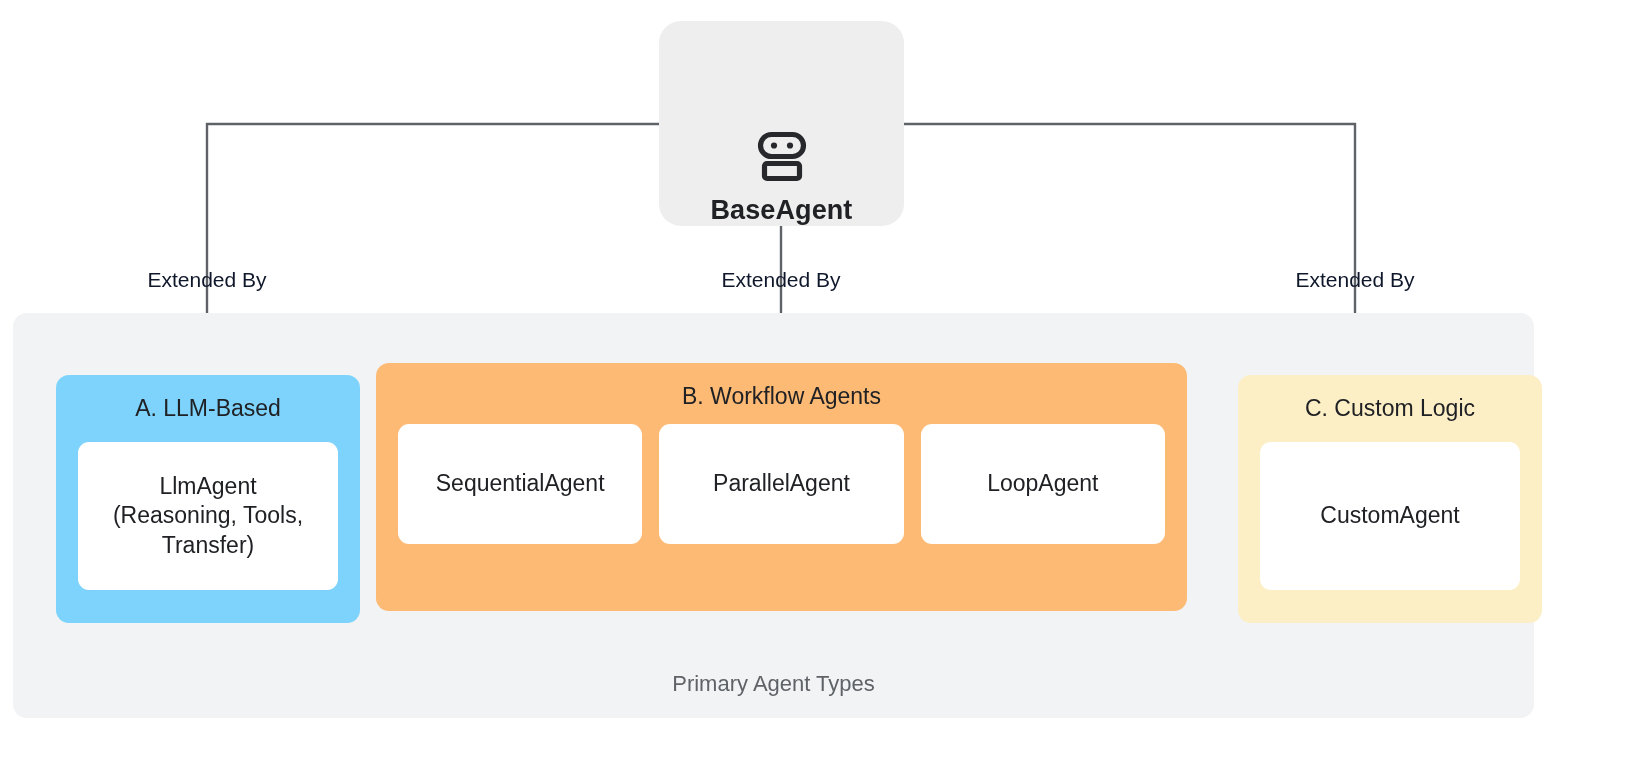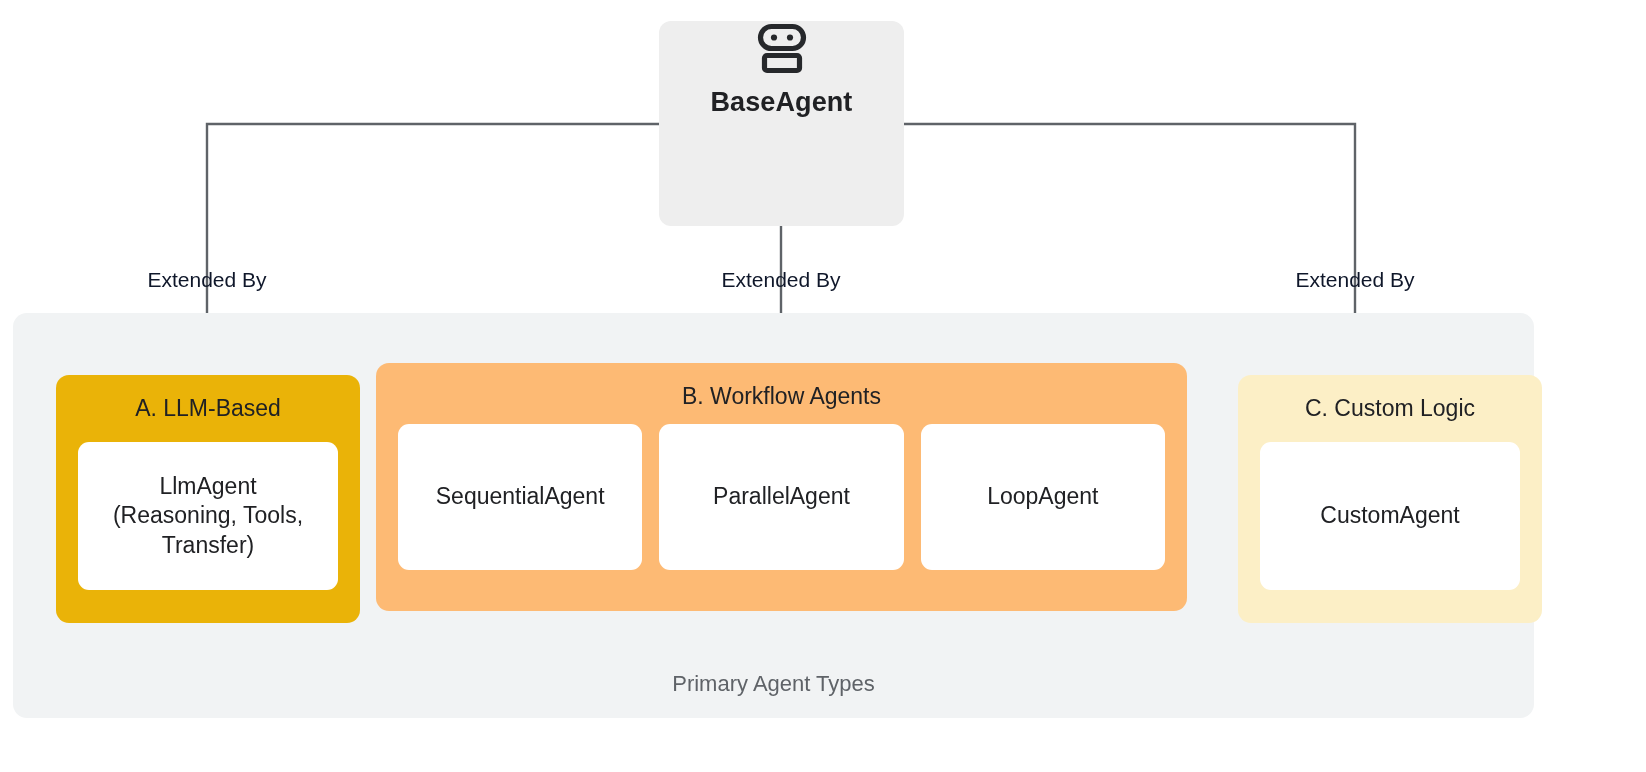--- a/index.html
+++ b/index.html
@@ -29,25 +29,25 @@
   }
 
   
   .root-node {
     position: absolute;
     left: 659px;
     top: 21px;
     width: 245px;
     height: 205px;
     background: #eeeeee;
-    border-radius: 12px;
+    border-radius: 22px;
     display: flex;
     flex-direction: column;
     align-items: center;
-    justify-content: flex-start;
+    justify-content: flex-end;
     box-sizing: border-box;
   }
   .robot-icon {
     width: 56px;
     height: 56px;
     display: block;
     margin-bottom: 10px;
   }
   .root-label {
     font-size: 27px;
@@ -101,39 +101,39 @@
   }
   .panel-cards {
     display: flex;
     justify-content: center;
     gap: 17px;
     padding: 6px 22px;
   }
   .card {
     background: #ffffff;
     border-radius: 11px;
-    height: 146px;
+    height: 120px;
     display: flex;
     align-items: center;
     justify-content: center;
     text-align: center;
     font-size: 23px;
     color: #202124;
     line-height: 1.28;
     box-sizing: border-box;
     padding: 6px 10px;
     flex: 1 1 0;
   }
 
   #panel-llm {
     left: 56px;
     top: 375px;
     width: 304px;
     height: 248px;
-    background: #eab308;
+    background: #7dd3fc;
   }
   #panel-llm .card { height: 148px; }
 
   #panel-workflow {
     left: 376px;
     top: 363px;
     width: 811px;
     height: 248px;
     background: #fdba74;
   }

